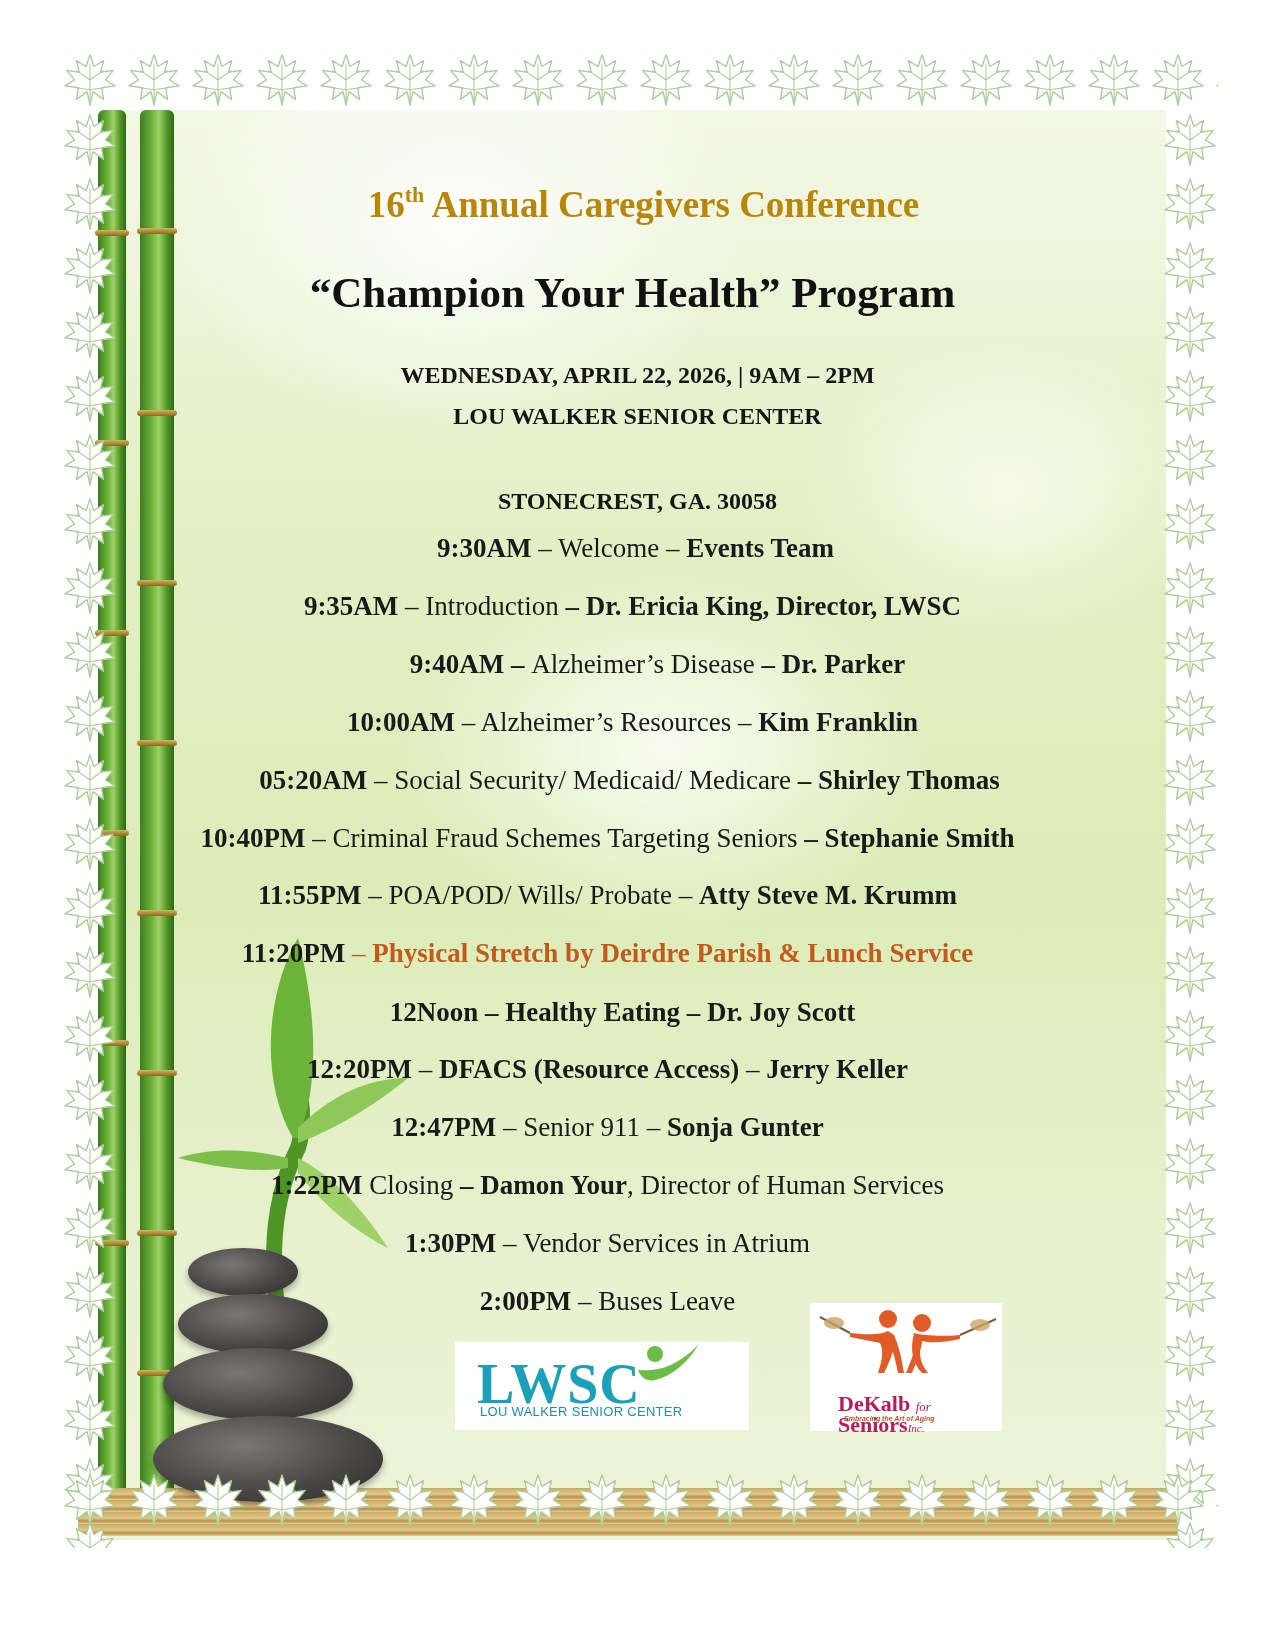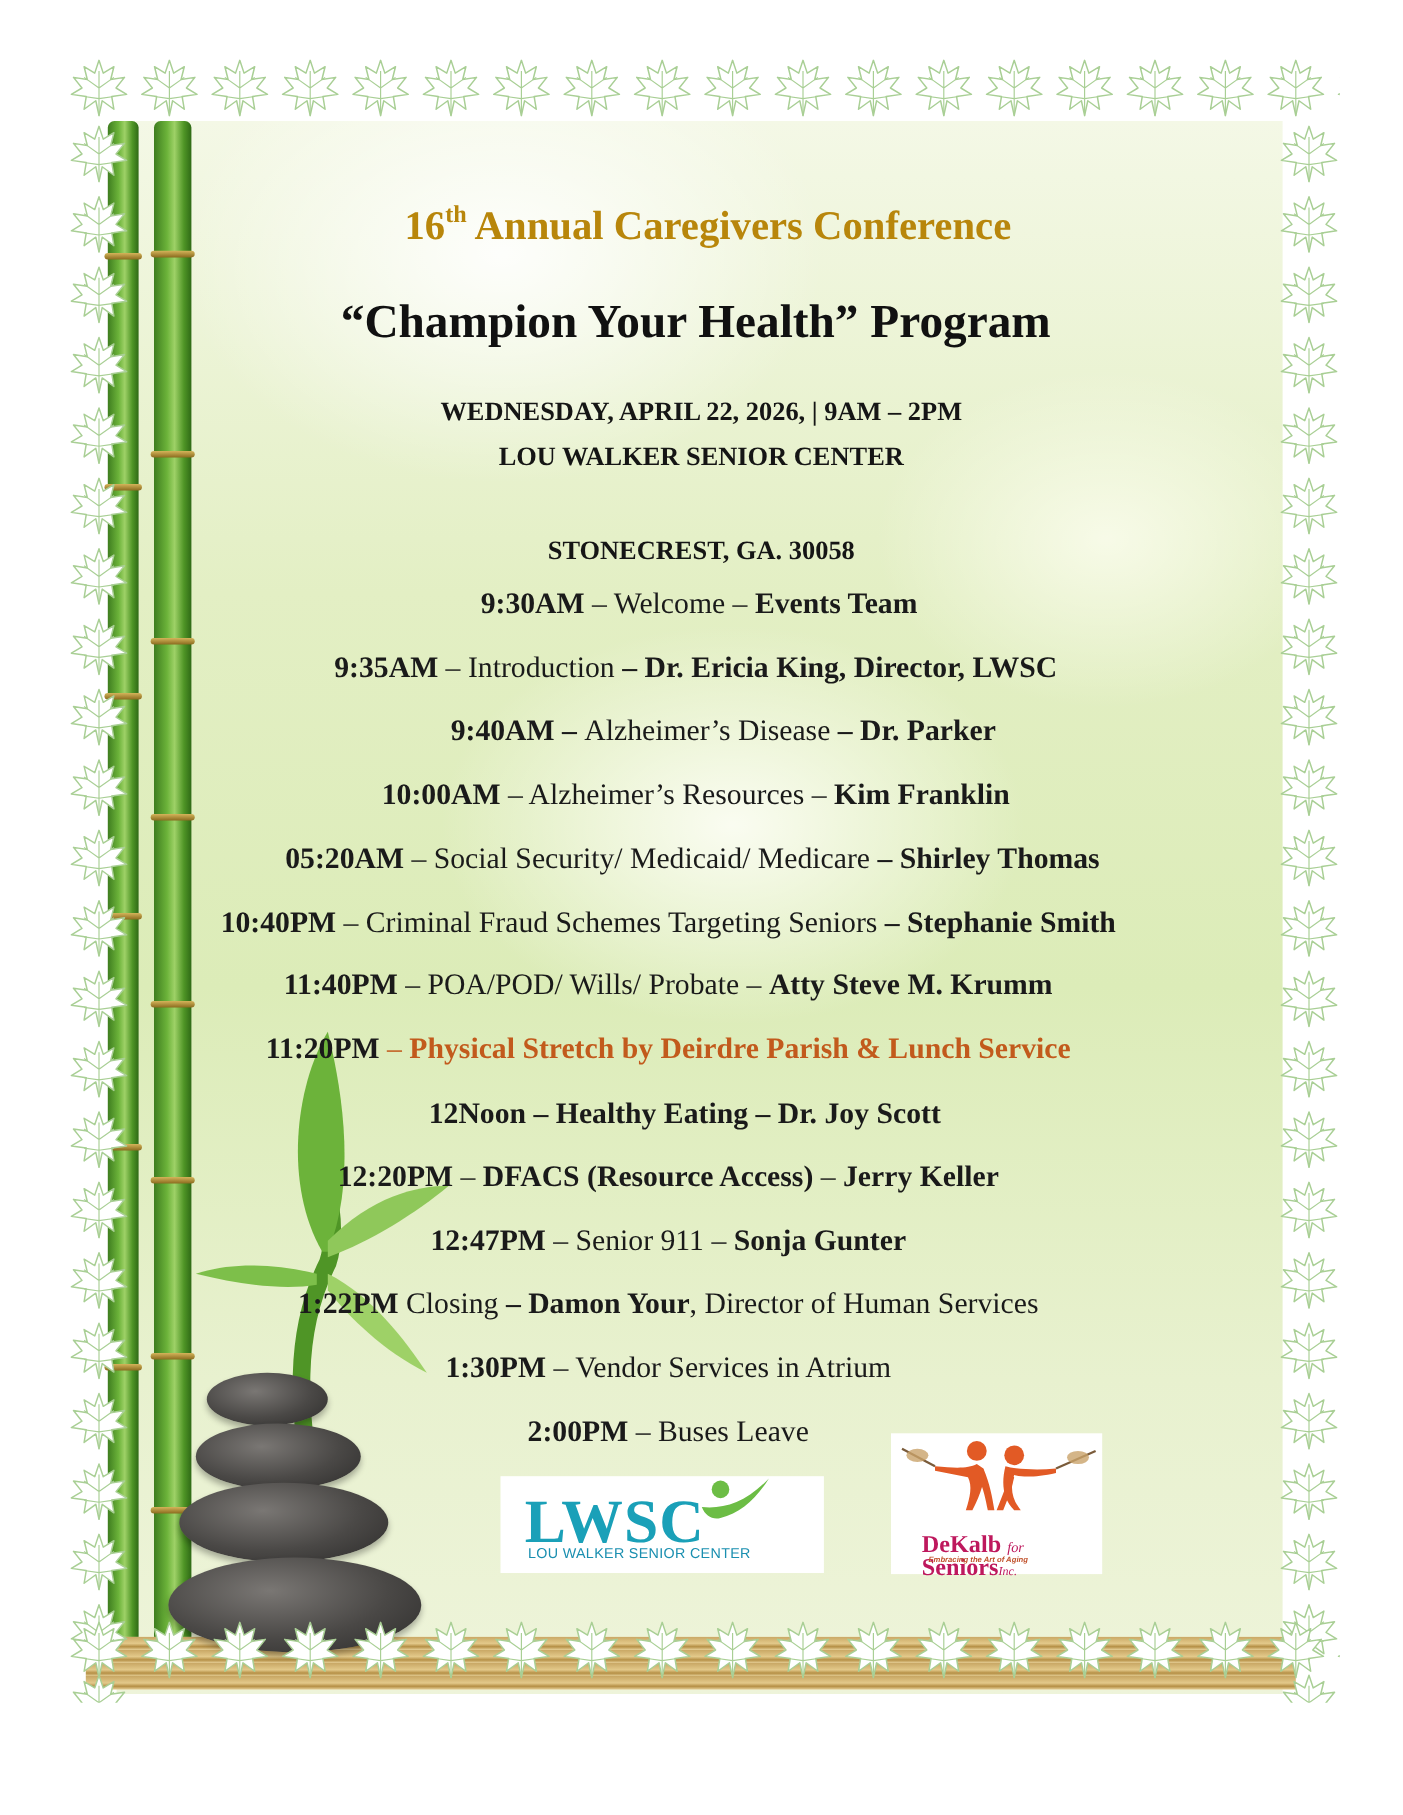--- a/index.html
+++ b/index.html
@@ -709,21 +709,21 @@
   <div class="line sched" style="top:707px; left:-5px;">
     <span class="t">10:00AM</span><span class="d"> – </span><span class="d">Alzheimer’s Resources</span><span class="d"> – </span><span class="s">Kim Franklin</span>
   </div>
   <div class="line sched" style="top:765px; left:-8px;">
     <span class="t">05:20AM</span><span class="d"> – </span><span class="d">Social Security/ Medicaid/ Medicare</span><span class="s"> – </span><span class="s">Shirley Thomas</span>
   </div>
   <div class="line sched" style="top:823px; left:-30px;">
     <span class="t">10:40PM</span><span class="d"> – </span><span class="d">Criminal Fraud Schemes Targeting Seniors</span><span class="s"> – </span><span class="s">Stephanie Smith</span>
   </div>
   <div class="line sched" style="top:880px; left:-30px;">
-    <span class="t">11:40PM</span><span class="d"> – </span><span class="d">POA/POD/ Wills/ Probate</span><span class="d"> – </span><span class="s">Atty Steve M. Krumm</span>
+    <span class="t">11:55PM</span><span class="d"> – </span><span class="d">POA/POD/ Wills/ Probate</span><span class="d"> – </span><span class="s">Atty Steve M. Krumm</span>
   </div>
   <div class="line sched" style="top:938px; left:-30px;">
     <span class="t">11:20PM</span><span class="orange" style="font-weight:normal"> – </span><span class="orange">Physical Stretch by Deirdre Parish &amp; Lunch Service</span>
   </div>
   <div class="line sched" style="top:997px; left:-15px;">
     <span class="s">12Noon</span><span class="s"> – </span><span class="s">Healthy Eating</span><span class="s"> – </span><span class="s">Dr. Joy Scott</span>
   </div>
   <div class="line sched" style="top:1054px; left:-30px;">
     <span class="t">12:20PM</span><span class="d"> – </span><span class="s">DFACS (Resource Access)</span><span class="d"> – </span><span class="s">Jerry Keller</span>
   </div>

